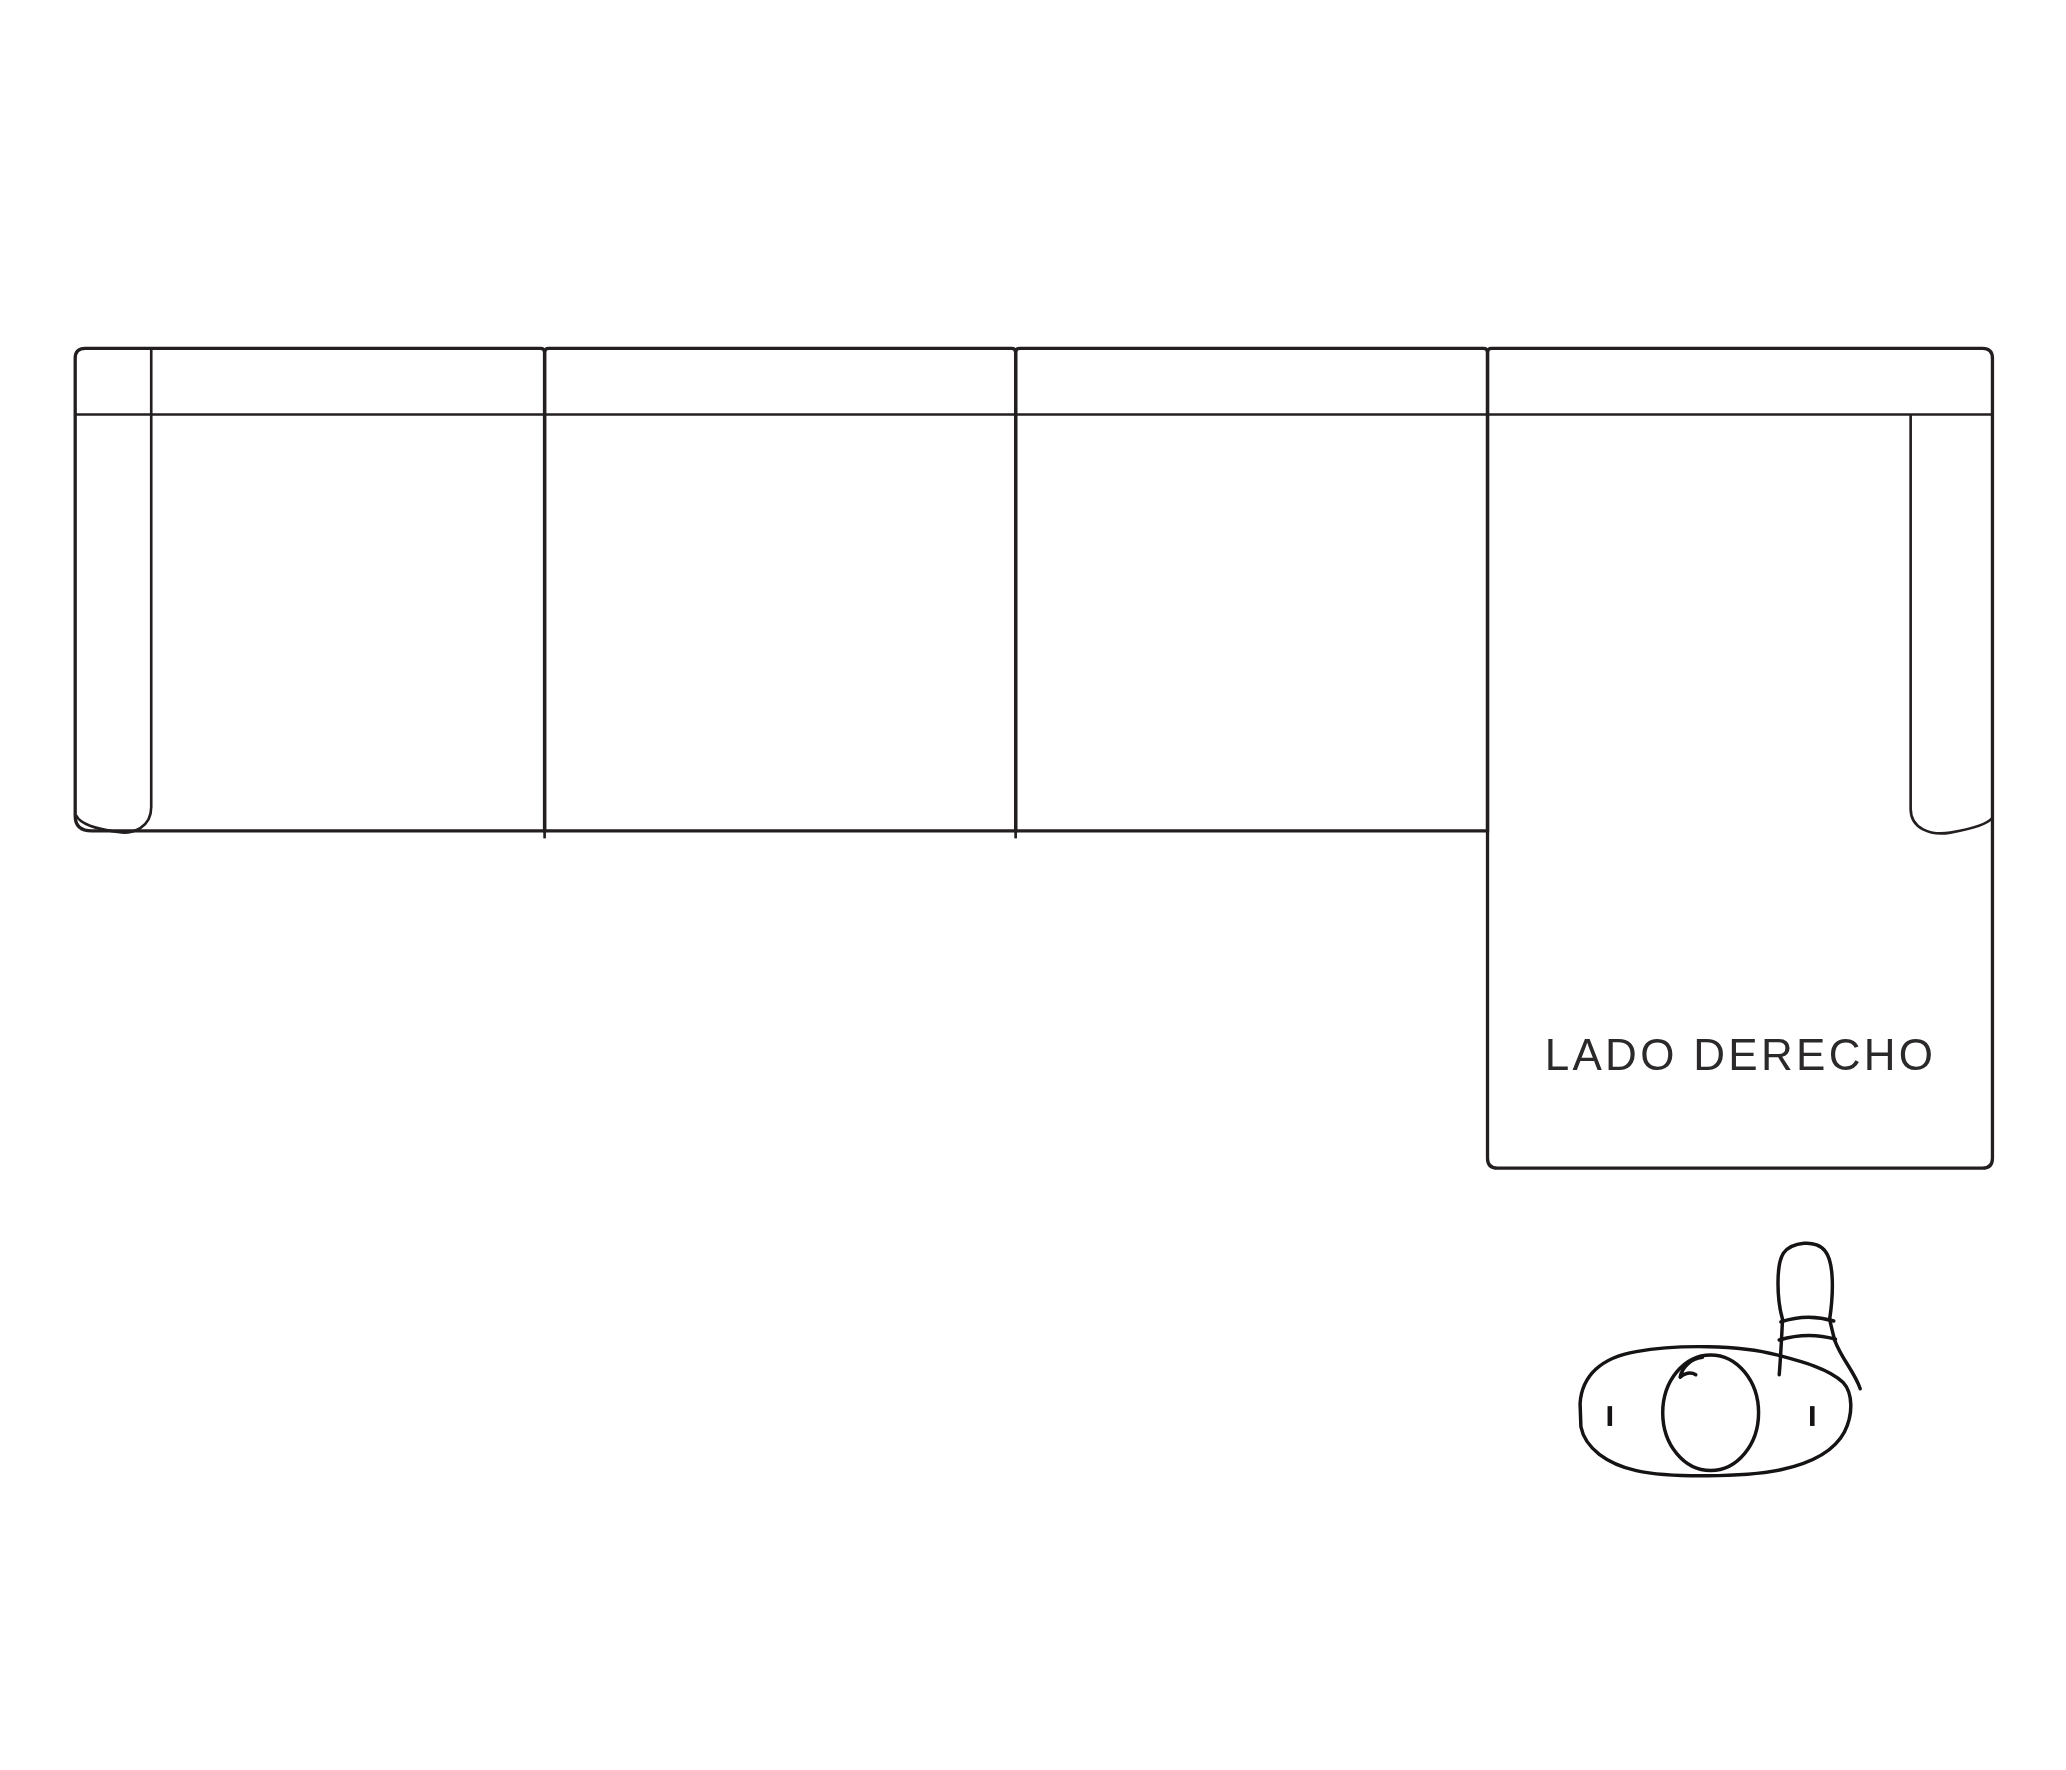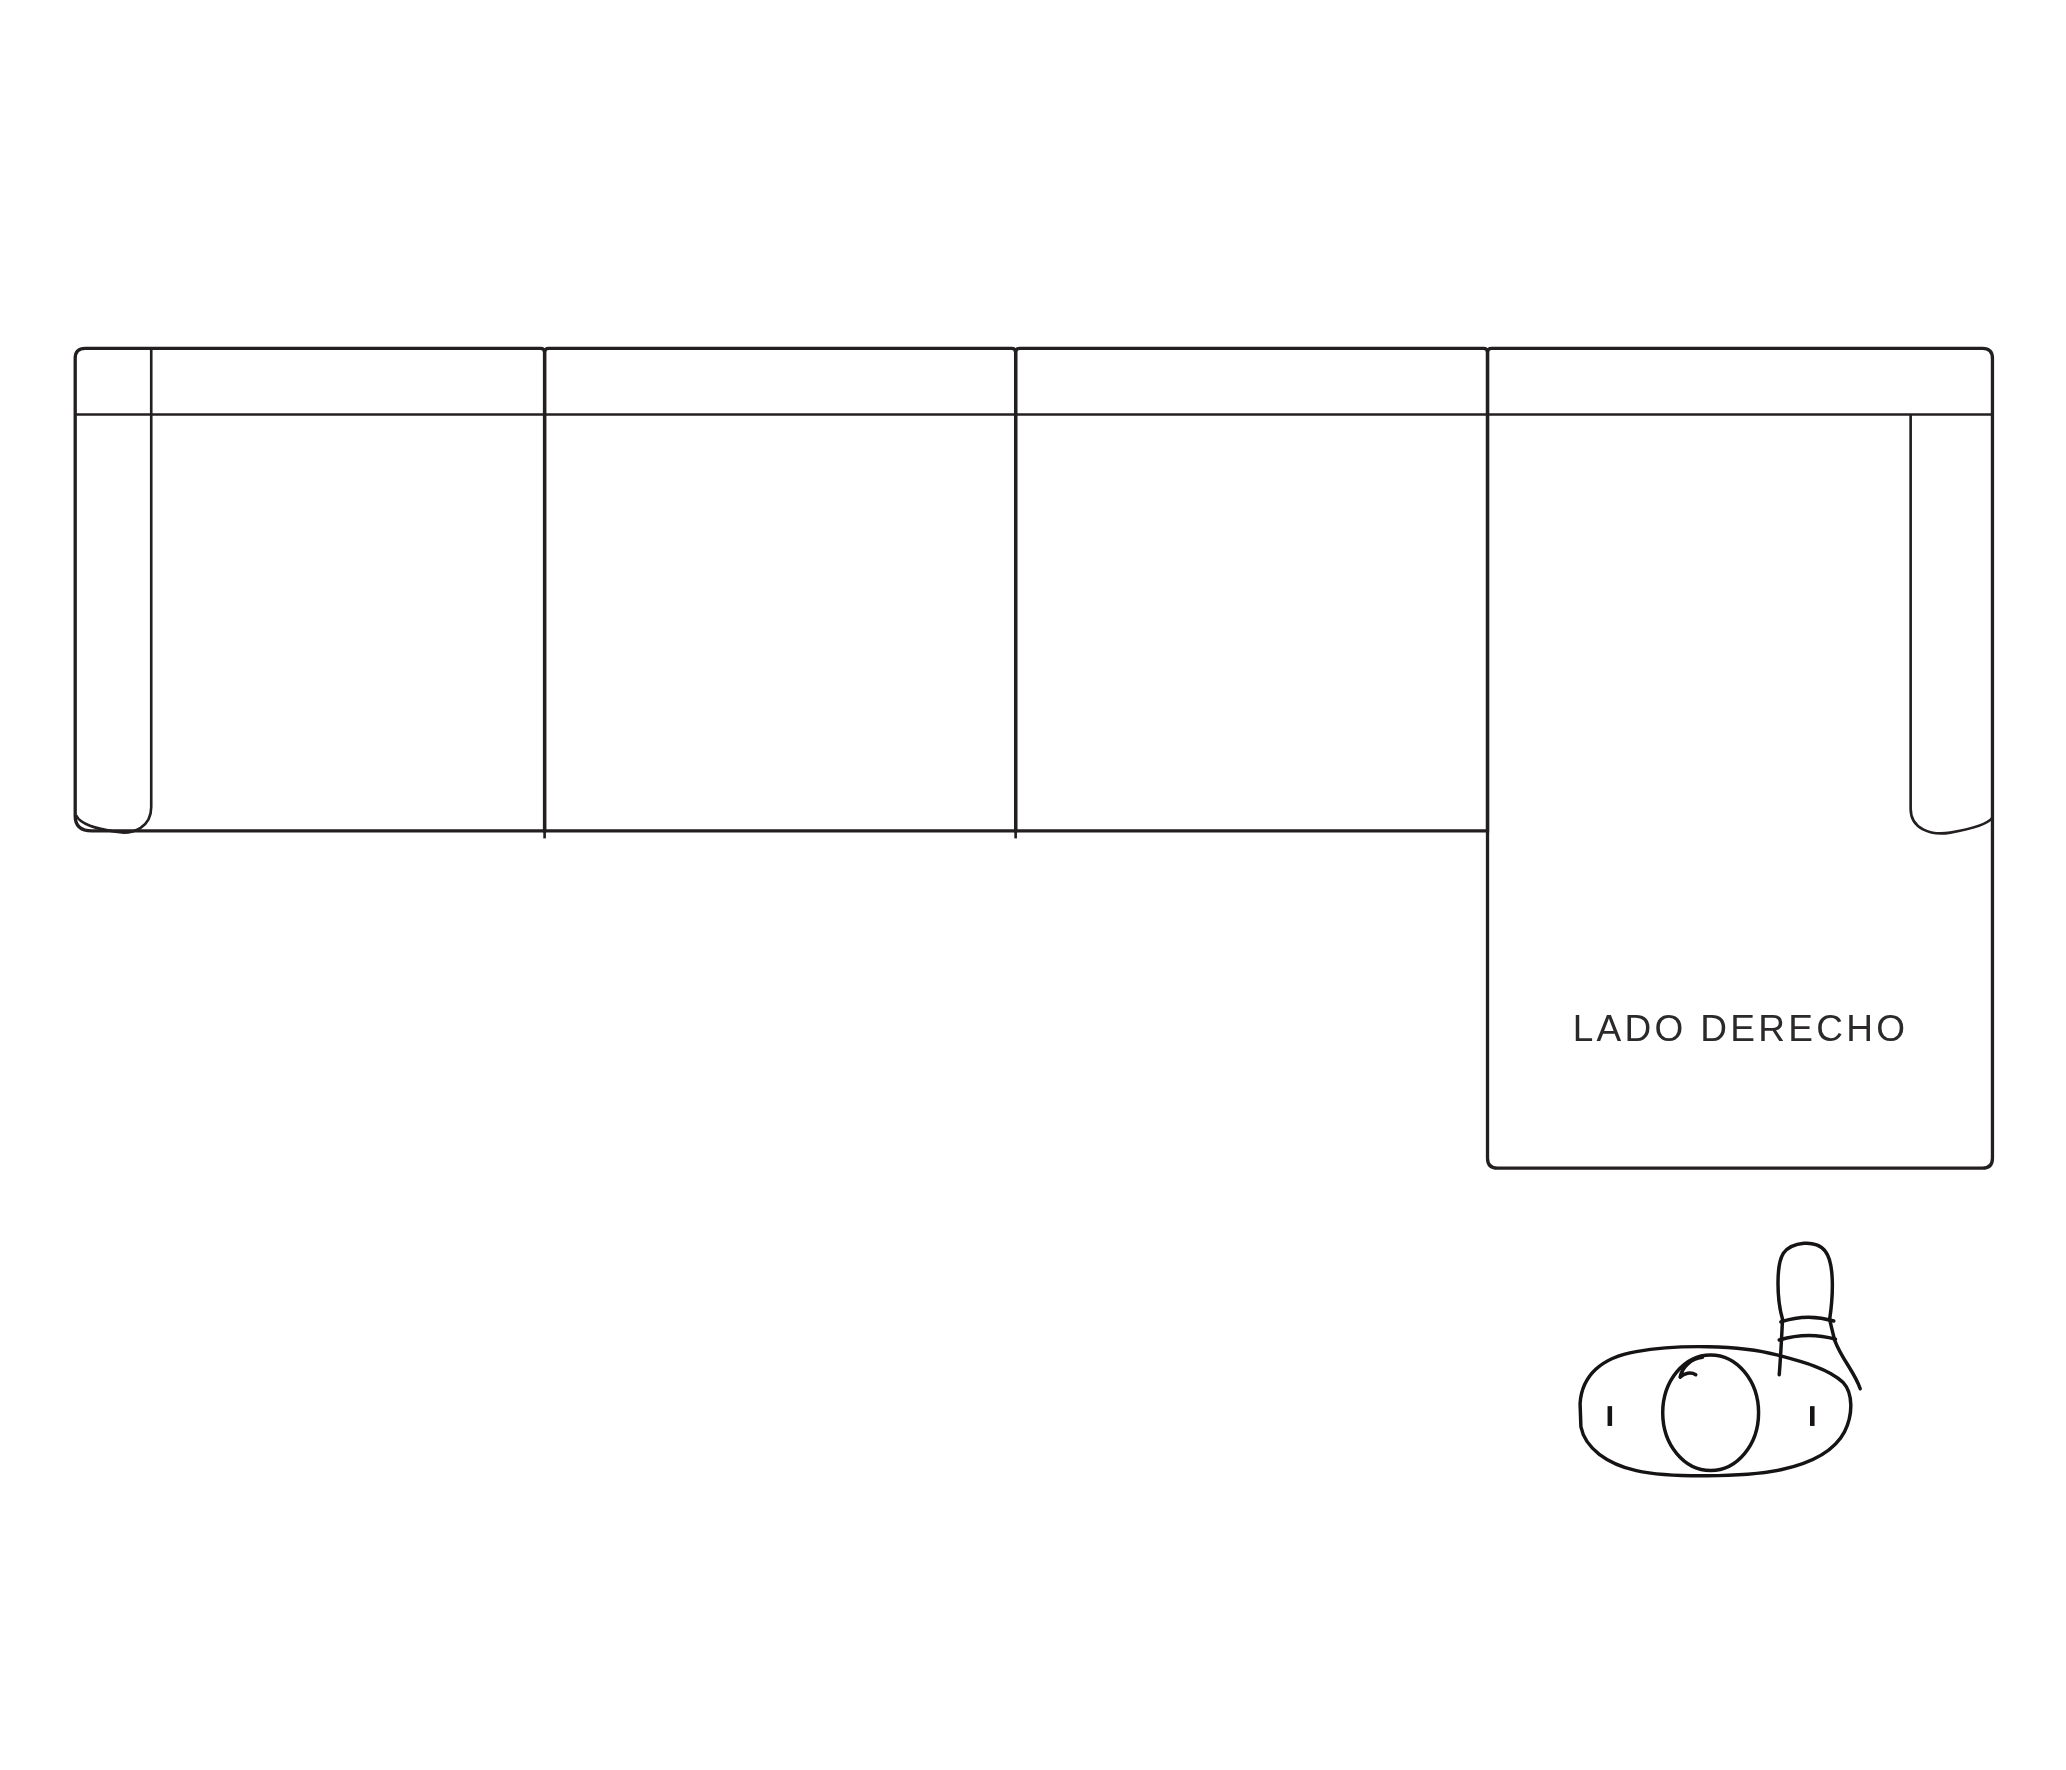--- a/index.html
+++ b/index.html
@@ -46,24 +46,24 @@
     stroke-width: 4.2;
   }
   .figure-tick {
     stroke: var(--figure-line, #161314);
     stroke-width: 5.5;
     stroke-linecap: butt;
   }
   .chaise-label {
     position: absolute;
     left: 1488px;
-    top: 1008px;
+    top: 1030px;
     width: 505px;
     text-align: center;
-    font-size: 37px;
+    font-size: 44px;
     font-weight: 400;
     letter-spacing: 3.3px;
     color: var(--label-text, #2b2929);
     white-space: nowrap;
     user-select: none;
   }
 </style>
 </head>
 <body>
 

